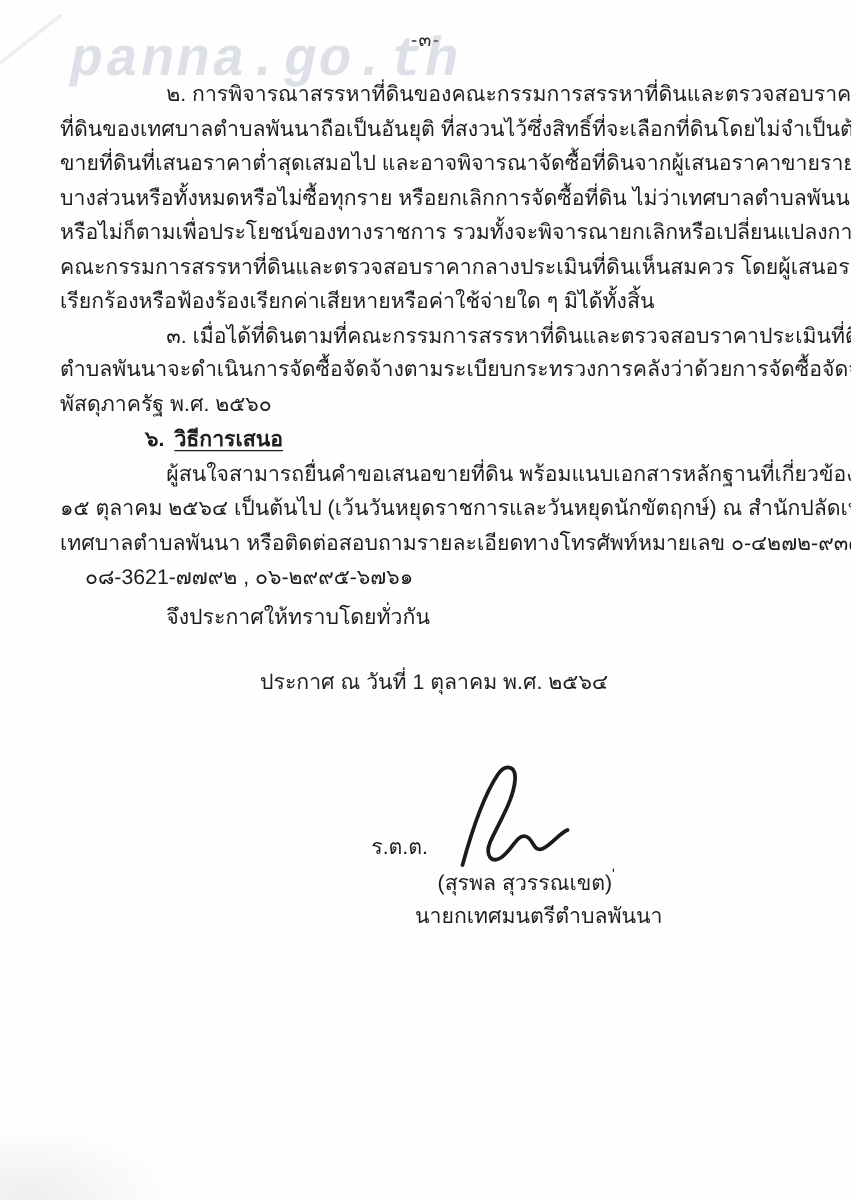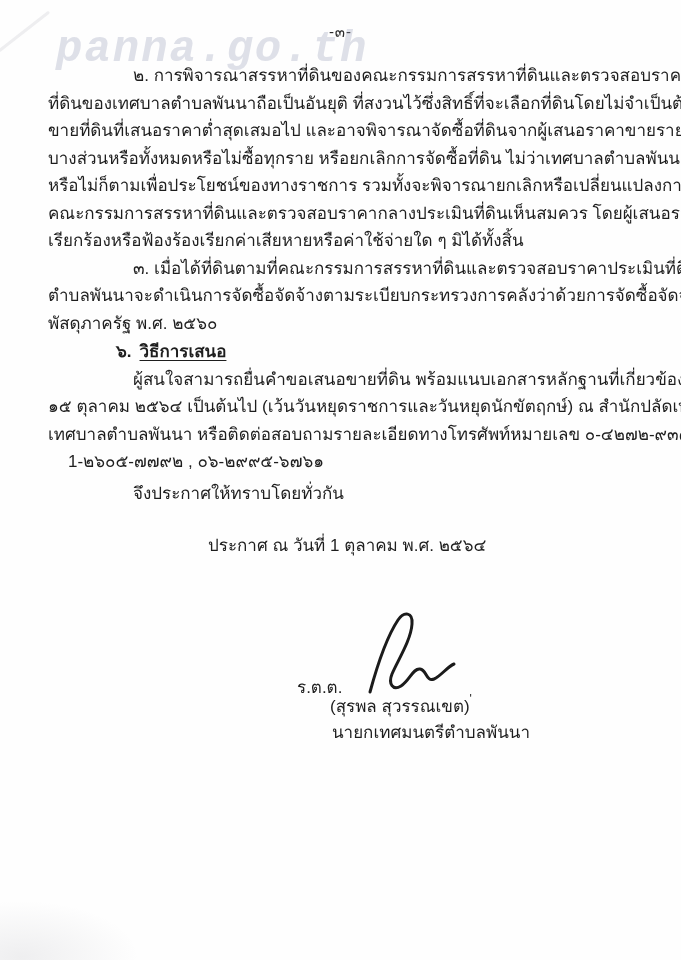--- a/index.html
+++ b/index.html
@@ -22,25 +22,25 @@
     font-size:17px; line-height:27.5px;
   }
   .line { white-space:nowrap; }
   .indent { padding-left:85px; }
   .phone2 { padding-left:20px; }
   .heading { padding-left:68px; margin-top:1px; font-weight:bold; }
   .heading .sec-num { margin-right:8px; }
   .heading .u { text-decoration:underline; text-underline-offset:3px; }
   .closing { padding-left:85px; margin-top:4px;font-family:Liberation Serif, serif; }
   .dateline { padding-left:160px; margin-top:25px; }
-  .sig-rank { position:absolute; top:663px; left:297px; font-size:17px;margin-top:10px; }
+  .sig-rank { position:absolute; top:663px; left:297px; font-size:17px; }
   .sig-svg { position:absolute; top:604px; left:352px; }
   .sig-name {
     position:absolute; top:692px; left:330px; width:182px;
-    font-size:17px; white-space:nowrap;
+    text-align:center; font-size:17px; white-space:nowrap;
   }
   .sig-mark { font-size:12px; vertical-align:top; }
   .sig-title {
     position:absolute; top:718px; left:312px; width:218px;
     text-align:right; font-size:17px; white-space:nowrap;
   }
   .smudge-topleft {
     position:absolute; top:30px; left:-8px; width:64px; height:3px;
     background:rgba(120,122,142,0.12); transform:rotate(-38deg); border-radius:2px;
   }
@@ -73,21 +73,21 @@
     <div class="line">ตำบลพันนาจะดำเนินการจัดซื้อจัดจ้างตามระเบียบกระทรวงการคลังว่าด้วยการจัดซื้อจัดจ้างและการบริหาร</div>
     <div class="line">พัสดุภาครัฐ พ.ศ. ๒๕๖๐</div>
 
     <div class="line heading">
       <span class="sec-num">๖.</span><span class="u">วิธีการเสนอ</span>
     </div>
 
     <div class="line indent">ผู้สนใจสามารถยื่นคำขอเสนอขายที่ดิน พร้อมแนบเอกสารหลักฐานที่เกี่ยวข้องได้ ตั้งแต่วันที่</div>
     <div class="line">๑๕ ตุลาคม ๒๕๖๔ เป็นต้นไป (เว้นวันหยุดราชการและวันหยุดนักขัตฤกษ์) ณ สำนักปลัดเทศบาล</div>
     <div class="line">เทศบาลตำบลพันนา หรือติดต่อสอบถามรายละเอียดทางโทรศัพท์หมายเลข ๐-๔๒๗๒-๙๓๙๒ ,</div>
-    <div class="line phone2">1-๒๖๐๕-๗๗๙๒ , ๐๖-๒๙๙๕-๖๗๖๑</div>
+    <div class="line phone2">๐๘-3621-๗๗๙๒ , ๐๖-๒๙๙๕-๖๗๖๑</div>
 
     <div class="line closing">จึงประกาศให้ทราบโดยทั่วกัน</div>
 
     <div class="line dateline">ประกาศ ณ วันที่ 1 ตุลาคม พ.ศ. ๒๕๖๔</div>
   </div>
 
   <div class="sig-rank">ร.ต.ต.</div>
 
   <svg class="sig-svg" width="112" height="96" viewBox="0 0 112 96">
     <path d="M 18 88 C 24 66, 34 34, 46 16 C 52 7, 61 8, 60 20 C 59 36, 46 56, 40 70 C 36 80, 41 87, 49 82 C 58 76, 61 64, 68 65 C 75 66, 74 78, 82 75 C 89 72, 95 63, 102 60" fill="none" stroke="#1b1b1b" stroke-width="3" stroke-linecap="round"></path>

